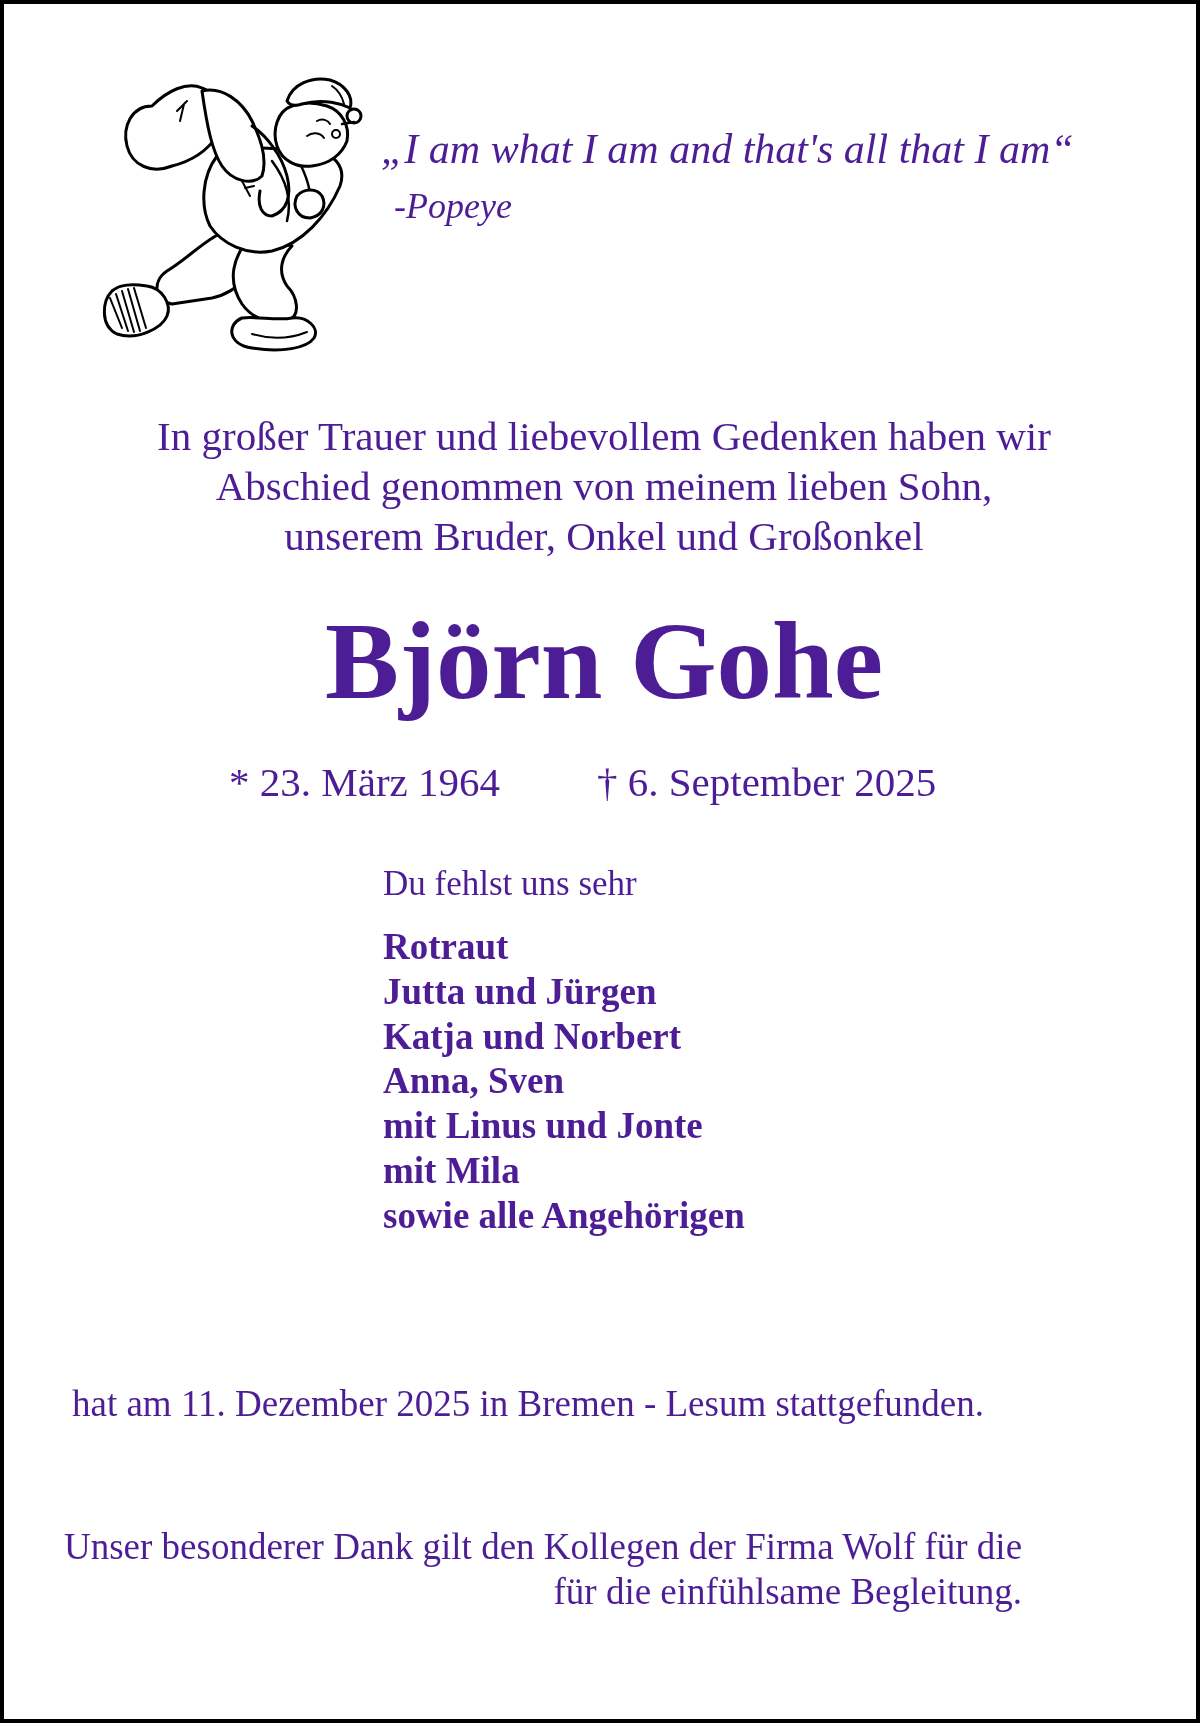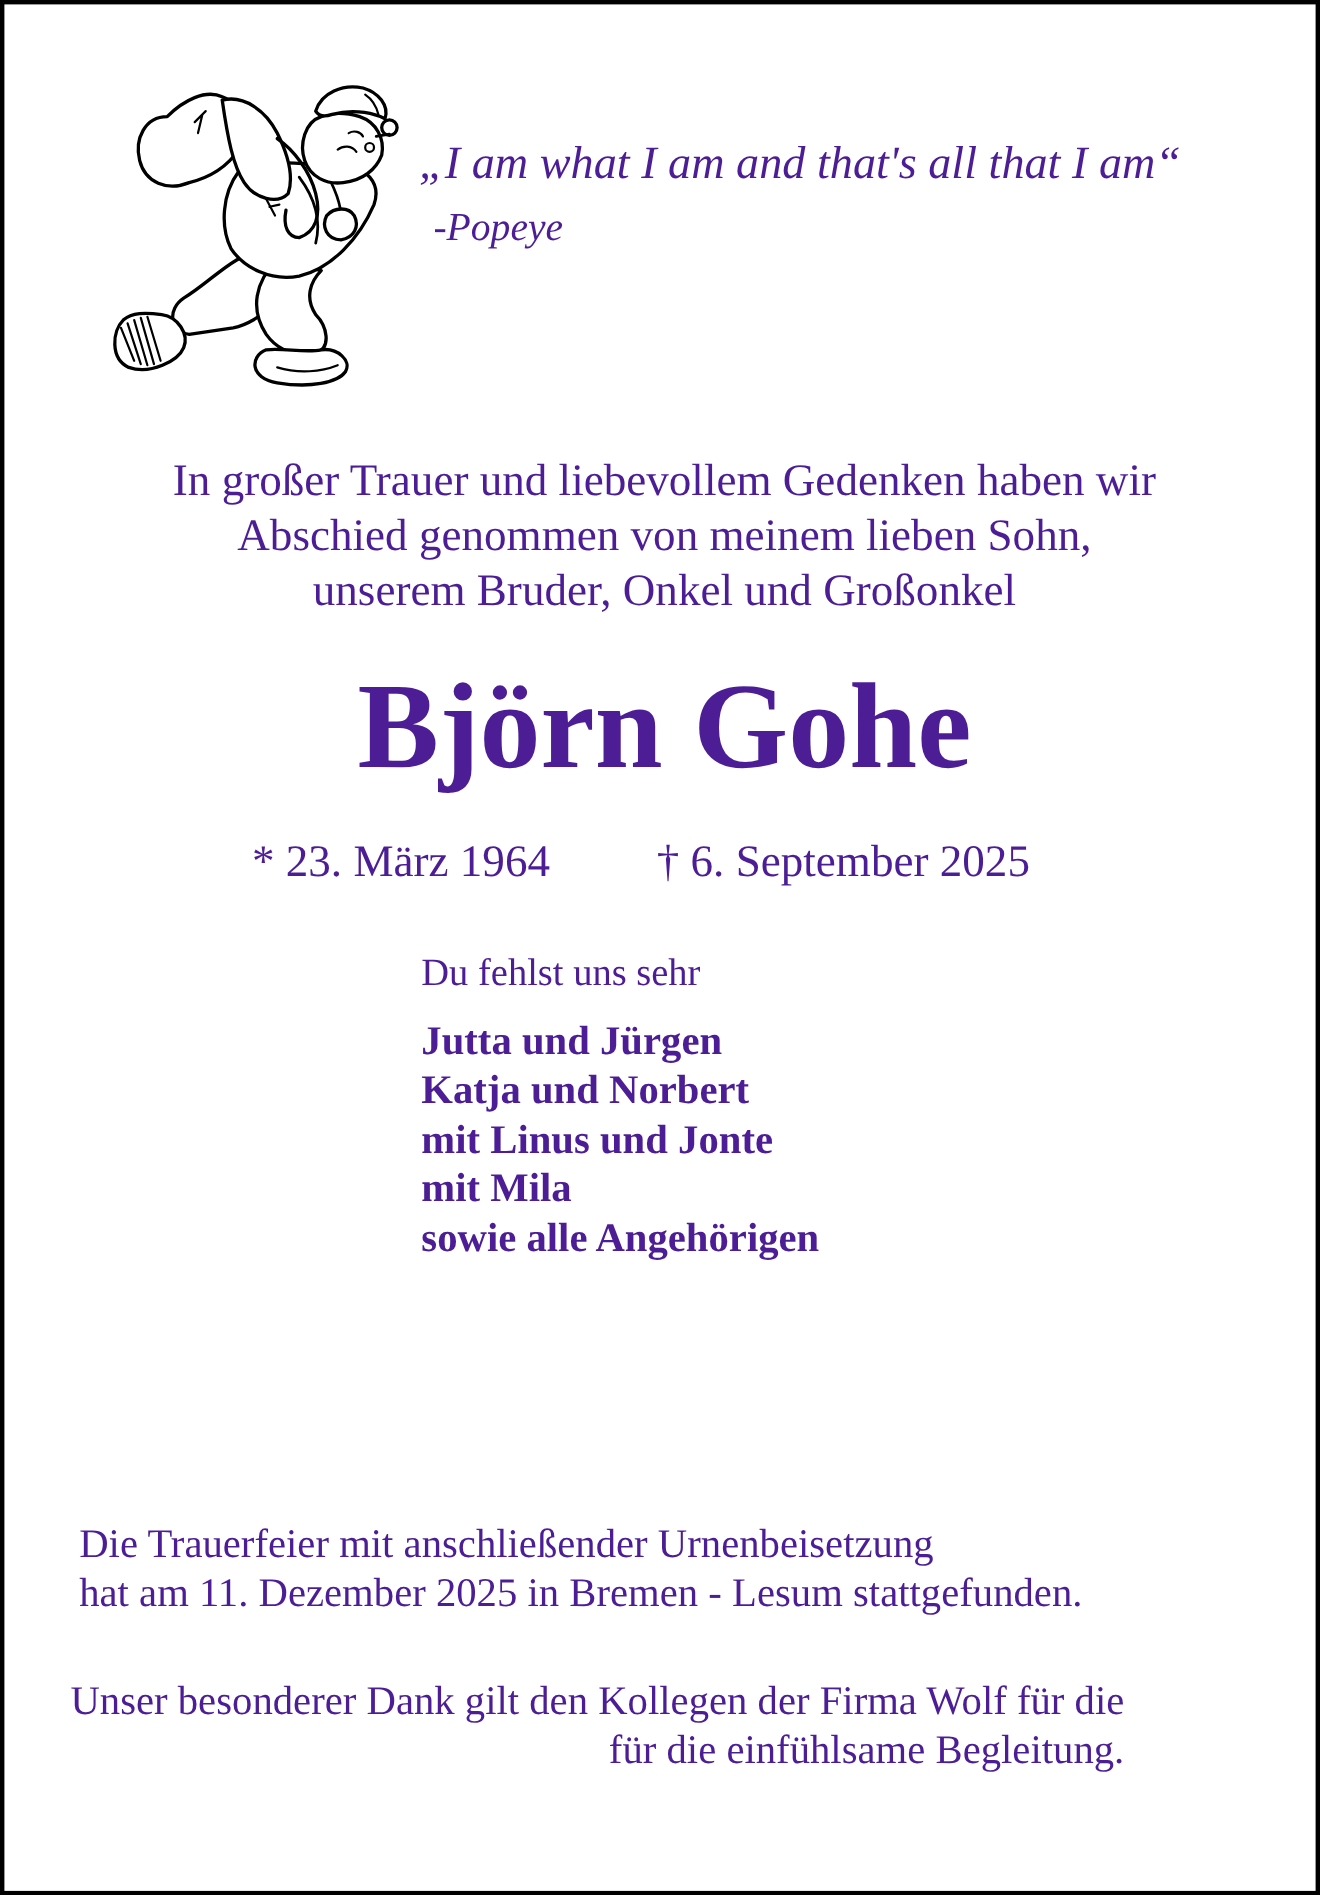--- a/index.html
+++ b/index.html
@@ -86,29 +86,30 @@
   </div>
 
   <h1 class="t name">Björn Gohe</h1>
 
   <p class="t born">* 23. März 1964</p>
   <p class="t died">† 6. September 2025</p>
 
   <p class="t miss">Du fehlst uns sehr</p>
 
   <div class="t mourners">
+    <span>Rotraut</span>
     <span>Jutta und Jürgen</span>
     <span>Katja und Norbert</span>
+    <span>Anna, Sven</span>
     <span>mit Linus und Jonte</span>
     <span>mit Mila</span>
     <span>sowie alle Angehörigen</span>
   </div>
 
   <div class="t para ceremony">
-    <span>Die Trauerfeier mit anschließender Urnenbeisetzung</span>
     <span>hat am 11. Dezember 2025 in Bremen - Lesum stattgefunden.</span>
   </div>
 
   <div class="t para thanks">
     <span>Unser besonderer Dank gilt den Kollegen der Firma Wolf für die</span>
     <span>für die einfühlsame Begleitung.</span>
   </div>
 
 </div>
 

